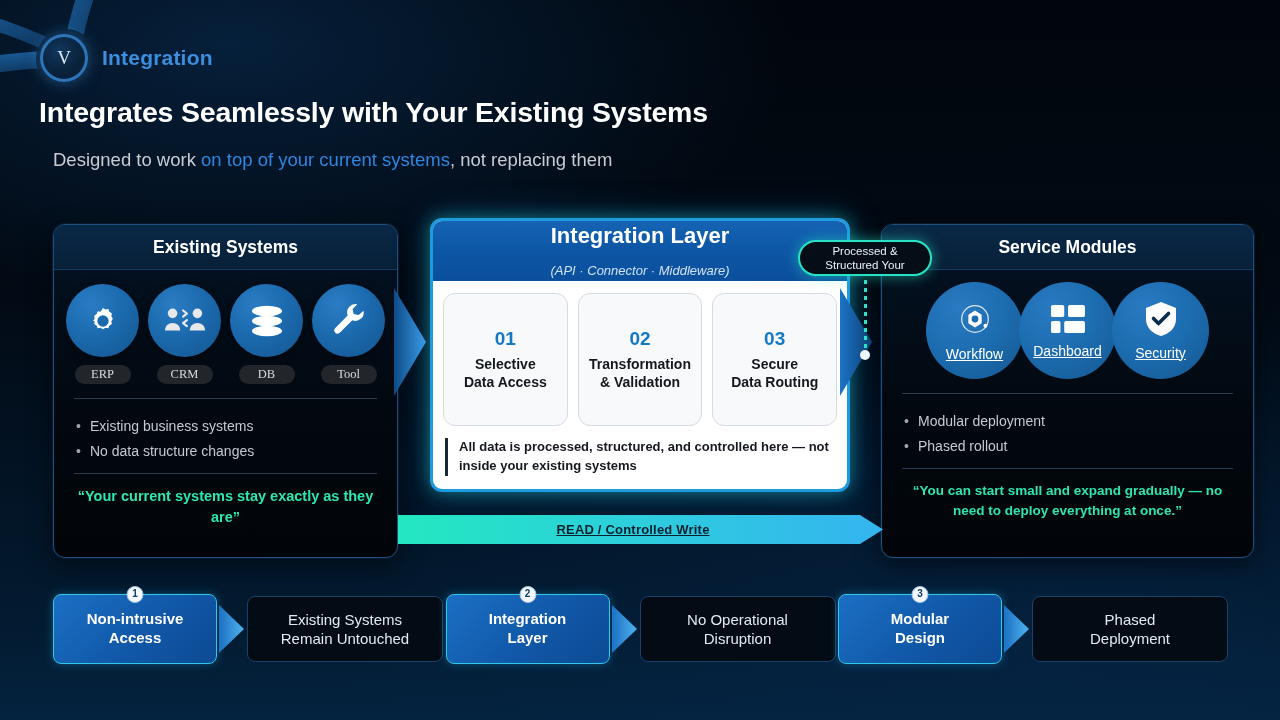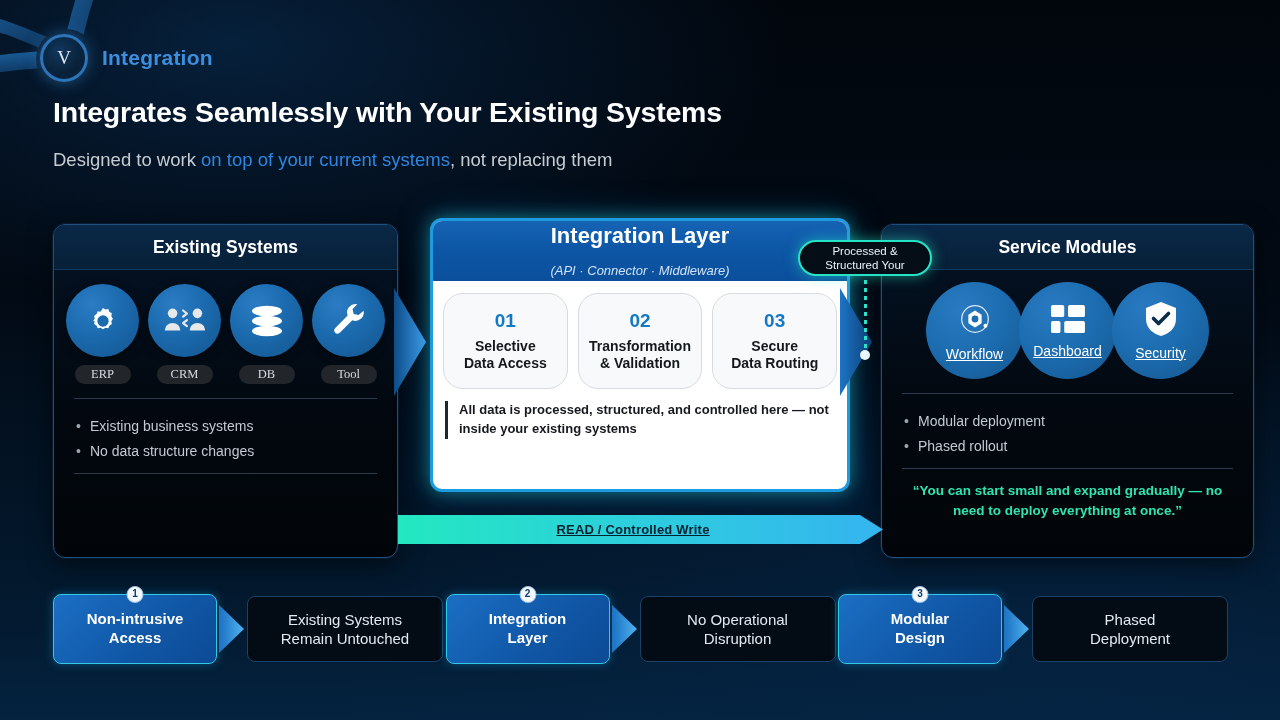--- a/index.html
+++ b/index.html
@@ -24,21 +24,21 @@
   .eyebrow{ position:absolute; left:40px; top:34px; display:flex; align-items:center; gap:14px; }
   .node-badge{
     width:48px; height:48px; border-radius:50%;
     background:radial-gradient(circle at 38% 32%, #12385f 0%, #0a2239 60%, #06172a 100%);
     border:3px solid #2e74b8;
     box-shadow:0 0 16px rgba(46,116,184,.65), inset 0 0 10px rgba(10,40,70,.9);
     display:flex; align-items:center; justify-content:center;
     font-family:"Liberation Serif", serif; font-size:19px; color:#dbe9f7;
   }
   .eyebrow-label{ font-size:21px; font-weight:700; color:#3c8ede; letter-spacing:.2px; }
-  .h1{ position:absolute; left:53px; top:96px; font-size:28.5px; font-weight:700; color:#ffffff; letter-spacing:-.2px;}
+  .h1{ position:absolute; left:39px; top:96px; font-size:28.5px; font-weight:700; color:#ffffff; letter-spacing:-.2px;}
   .sub{ position:absolute; left:53px; top:149px; font-size:18.5px; color:#c8ccd2; }
   .sub .hl{ color:#2f86e0; }
 
   
   .panel{
     position:absolute; border-radius:12px;
     background:linear-gradient(180deg,#041325 0%, #02080f 55%, #010509 100%);
     border:1px solid #1f4f7d;
     box-shadow:0 0 0 1px rgba(12,40,70,.5), 0 6px 24px rgba(0,0,0,.55);
     overflow:hidden;
@@ -88,21 +88,21 @@
     overflow:hidden;
   }
   .center-head{
     height:60px; background:linear-gradient(180deg,#1663b4 0%, #0d57a6 45%, #0b4f9c 100%);
     display:flex; flex-direction:column; align-items:center; justify-content:center;
   }
   .center-title{ font-size:22px; font-weight:700; color:#fff; line-height:1.1; }
   .center-sub{ font-size:13px; font-style:italic; color:#cfe3f7; margin-top:14px; }
   .cards{ display:flex; gap:10px; padding:12px 10px 0; }
   .card{
-    flex:1; height:96px; border:1px solid #d6dbe2; border-radius:20px; background:#f7f9fb;
+    flex:1; height:133px; border:1px solid #d6dbe2; border-radius:12px; background:#f7f9fb;
     display:flex; flex-direction:column; align-items:center; justify-content:center; gap:2px;
   }
   .card-num{ font-size:19px; font-weight:700; color:#1479c4; margin-bottom:4px; }
   .card-txt{ font-size:14px; font-weight:700; color:#14181d; text-align:center; line-height:1.25; }
   .note{
     margin:12px 12px 0; padding-left:11px; border-left:3px solid #1b2733;
     font-size:13px; font-weight:700; color:#15191f; line-height:1.45;
   }
 
   
@@ -232,20 +232,21 @@
         <div class="chip">Tool</div>
       </div>
     </div>
 
     <div class="divider"></div>
     <ul class="bullets">
       <li>Existing business systems</li>
       <li>No data structure changes</li>
     </ul>
     <div class="divider"></div>
+    <div class="quote">“Your current systems stay exactly  as they are”</div>
   </div>
 
   <svg class="chev" id="chev-left" viewBox="0 0 36 120">
     <defs>
         <linearGradient id="cl" x1="0" y1="0" x2="1" y2="0">
           <stop offset="0%" stop-color="#0d4b87"></stop>
           <stop offset="100%" stop-color="#3a9ce8"></stop>
         </linearGradient>
       </defs>
     <path d="M0 6 L32 60 L0 114 Z" fill="url(#cl)"></path>

